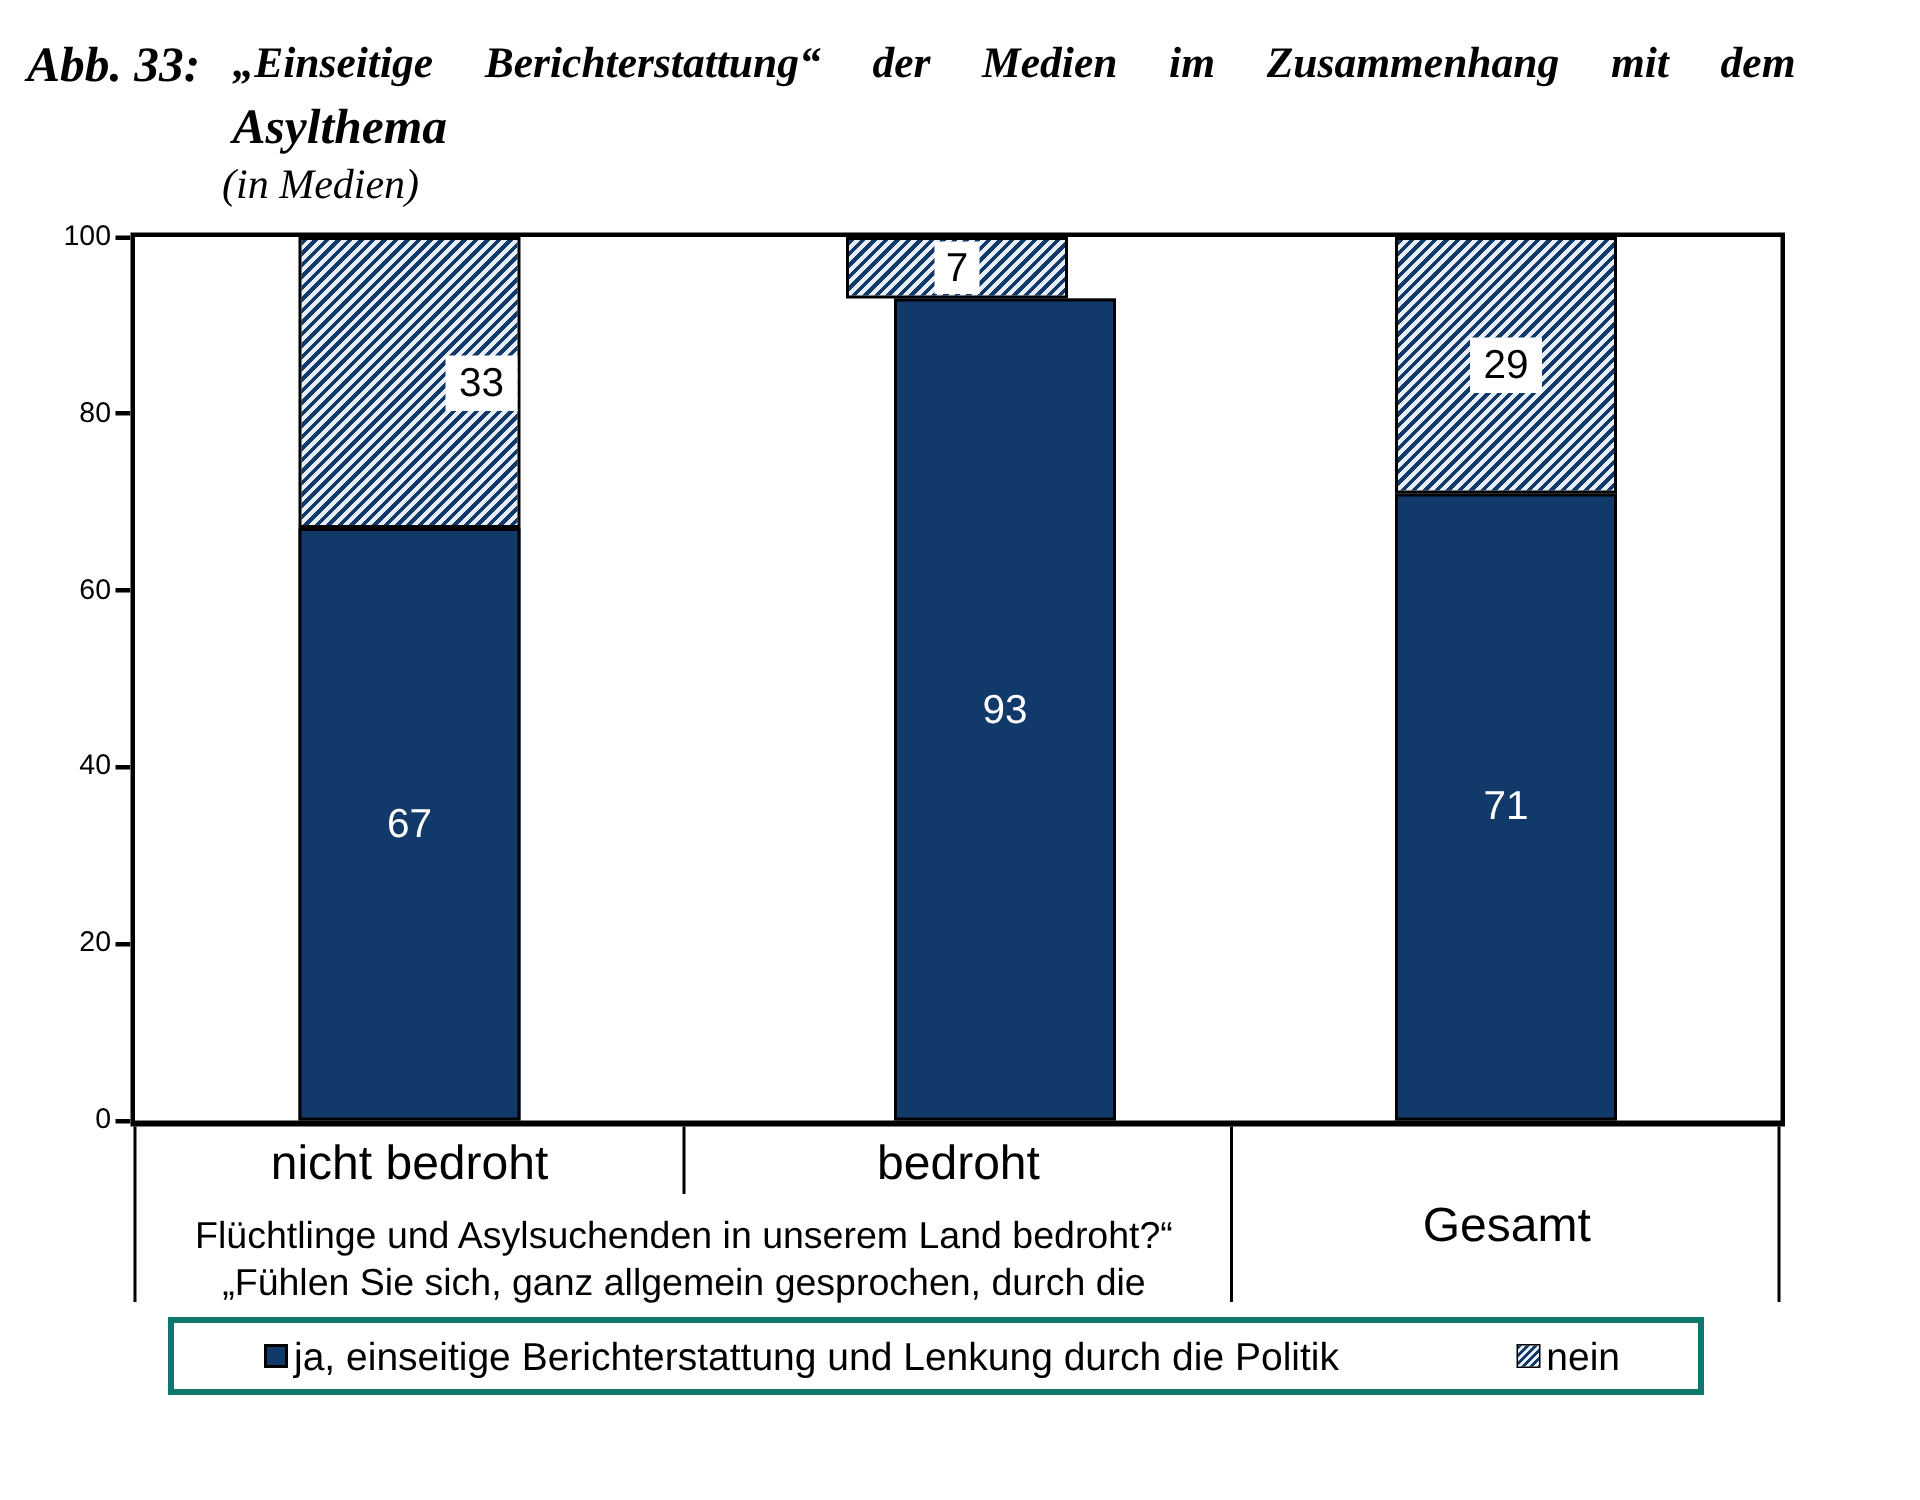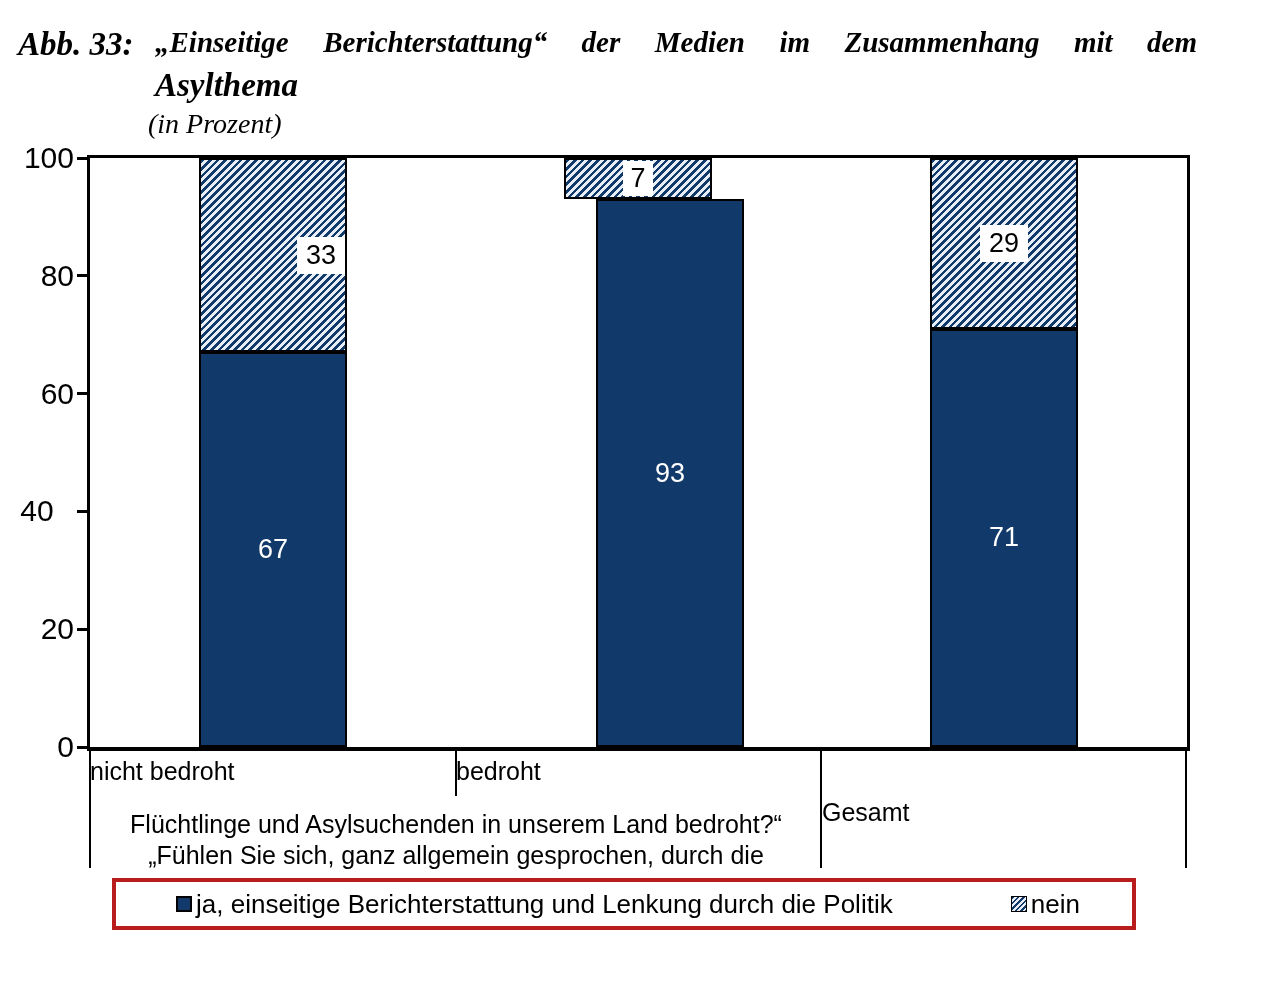--- a/index.html
+++ b/index.html
@@ -43,64 +43,64 @@
     top:0;
     background:repeating-linear-gradient(135deg,#113a6a 0px,#113a6a 2.6px,#e8eef7 2.6px,#e8eef7 5.4px);
   }
   .val-white{color:#ffffff;font-size:27px;}
   .val-box{
     background:#ffffff;color:#000;font-size:27px;line-height:33px;
     padding:2px 9px;display:inline-block;
   }
   .seg-nein.small .val-box{padding:1px 7px;}
   
-  .ylab{position:absolute;left:0;width:74px;text-align:right;font-size:30px;line-height:32px;}
-  .ylab.v0{top:731px;}  .ylab.v20{top:613px;} .ylab.v40{top:495px;text-align:center;}
+  .ylab{position:absolute;left:0;width:74px;text-align:right;font-size:19px;line-height:32px;}
+  .ylab.v0{top:731px;}  .ylab.v20{top:613px;} .ylab.v40{top:495px;}
   .ylab.v60{top:378px;} .ylab.v80{top:260px;} .ylab.v100{top:142px;}
   .tick{position:absolute;left:77px;width:10px;height:3px;background:#000;}
   .tick.v0{top:746px;}  .tick.v20{top:628px;} .tick.v40{top:510px;}
   .tick.v60{top:392px;} .tick.v80{top:274px;} .tick.v100{top:157px;}
   
-  .catlab{position:absolute;top:757px;height:34px;text-align:left;font-size:25px;}
+  .catlab{position:absolute;top:757px;height:34px;text-align:center;font-size:32px;}
   .catlab.c0{left:90px;width:366px;}
   .catlab.c1{left:456px;width:366px;}
   .catlab.c2{left:822px;width:365px;top:798px;}
   .qnote{
     position:absolute;left:95px;top:809px;width:722px;
     text-align:center;font-size:25px;line-height:31px;
   }
   .vline{position:absolute;width:2px;background:#000;}
   .vl-left{left:89px;top:751px;height:117px;}
   .vl-mid{left:455px;top:751px;height:45px;}
   .vl-sep{left:820px;top:751px;height:117px;}
   .vl-right{left:1185px;top:751px;height:117px;}
   
   .legend{
     position:absolute;left:112px;top:878px;width:1024px;height:52px;
-    box-sizing:border-box;border:4px solid #b91c1c;background:#fff;
+    box-sizing:border-box;border:4px solid #0f766e;background:#fff;
     display:flex;align-items:center;justify-content:space-between;
     padding:0 52px 0 60px;font-size:26px;
   }
   .leg-item{display:flex;align-items:center;gap:4px;white-space:nowrap;}
   .swatch{width:16px;height:16px;box-sizing:border-box;border:2px solid #000;display:inline-block;flex:none;}
   .swatch.solid{background:#113a6a;}
   .swatch.hatch{
     border-width:1.5px;
     background:repeating-linear-gradient(135deg,#113a6a 0px,#113a6a 1.8px,#e8eef7 1.8px,#e8eef7 3.8px);
   }
 </style>
 </head>
 <body>
 
 <div class="stage">
 
   <div class="abb-label">Abb. 33:</div>
   <div class="title-l1">„Einseitige Berichterstattung“ der Medien im Zusammenhang mit dem</div>
   <div class="title-l2">Asylthema</div>
-  <div class="title-sub">(in Prozent)</div>
+  <div class="title-sub">(in Medien)</div>
 
   <div class="ylab v100">100</div>
   <div class="ylab v80">80</div>
   <div class="ylab v60">60</div>
   <div class="ylab v40">40</div>
   <div class="ylab v20">20</div>
   <div class="ylab v0">0</div>
   <div class="tick v100"></div>
   <div class="tick v80"></div>
   <div class="tick v60"></div>

